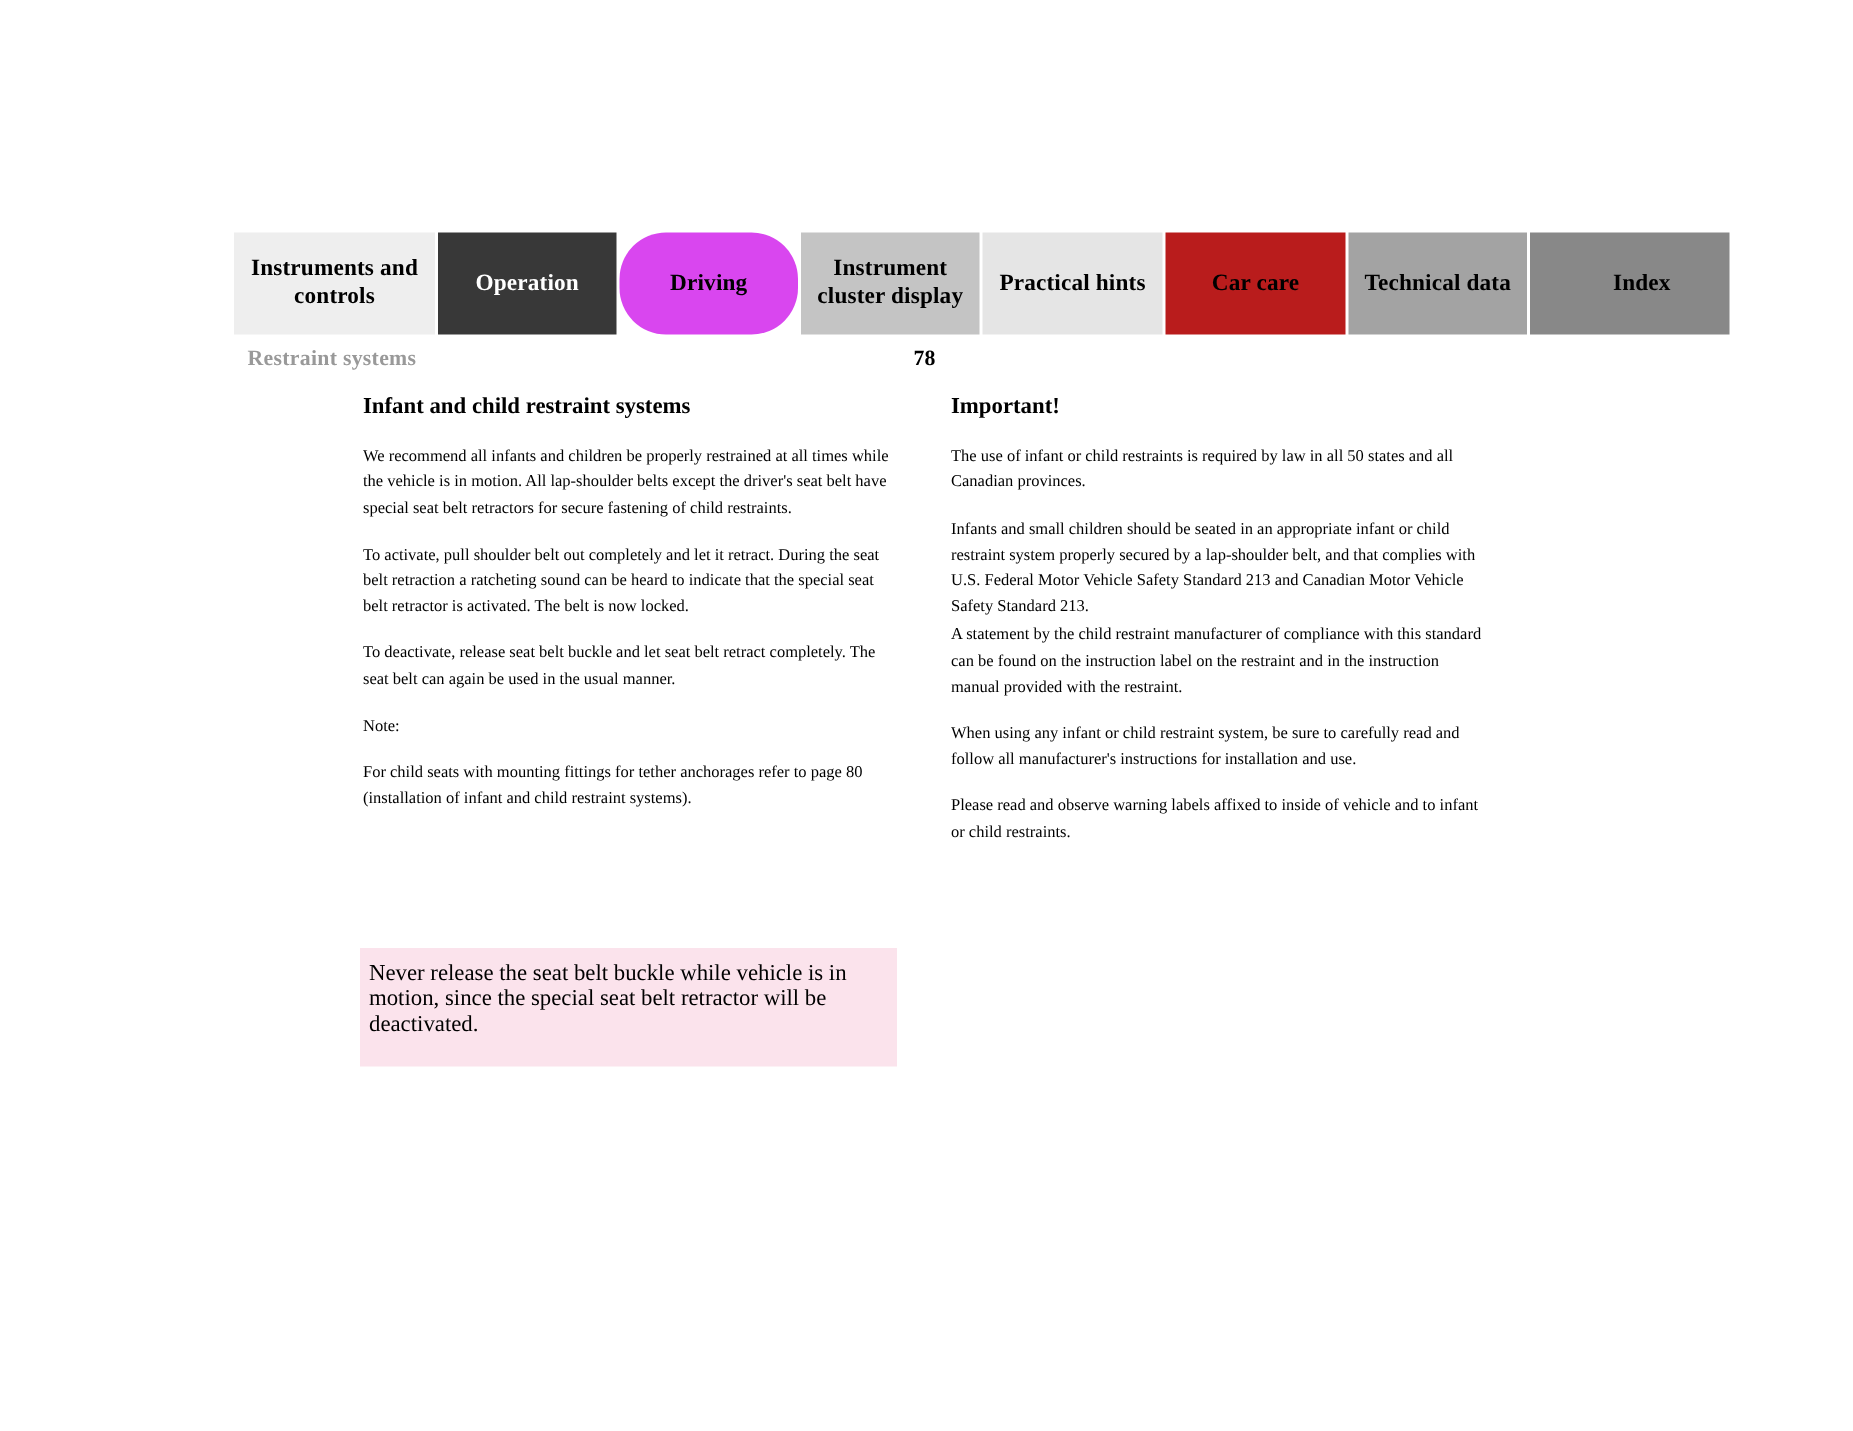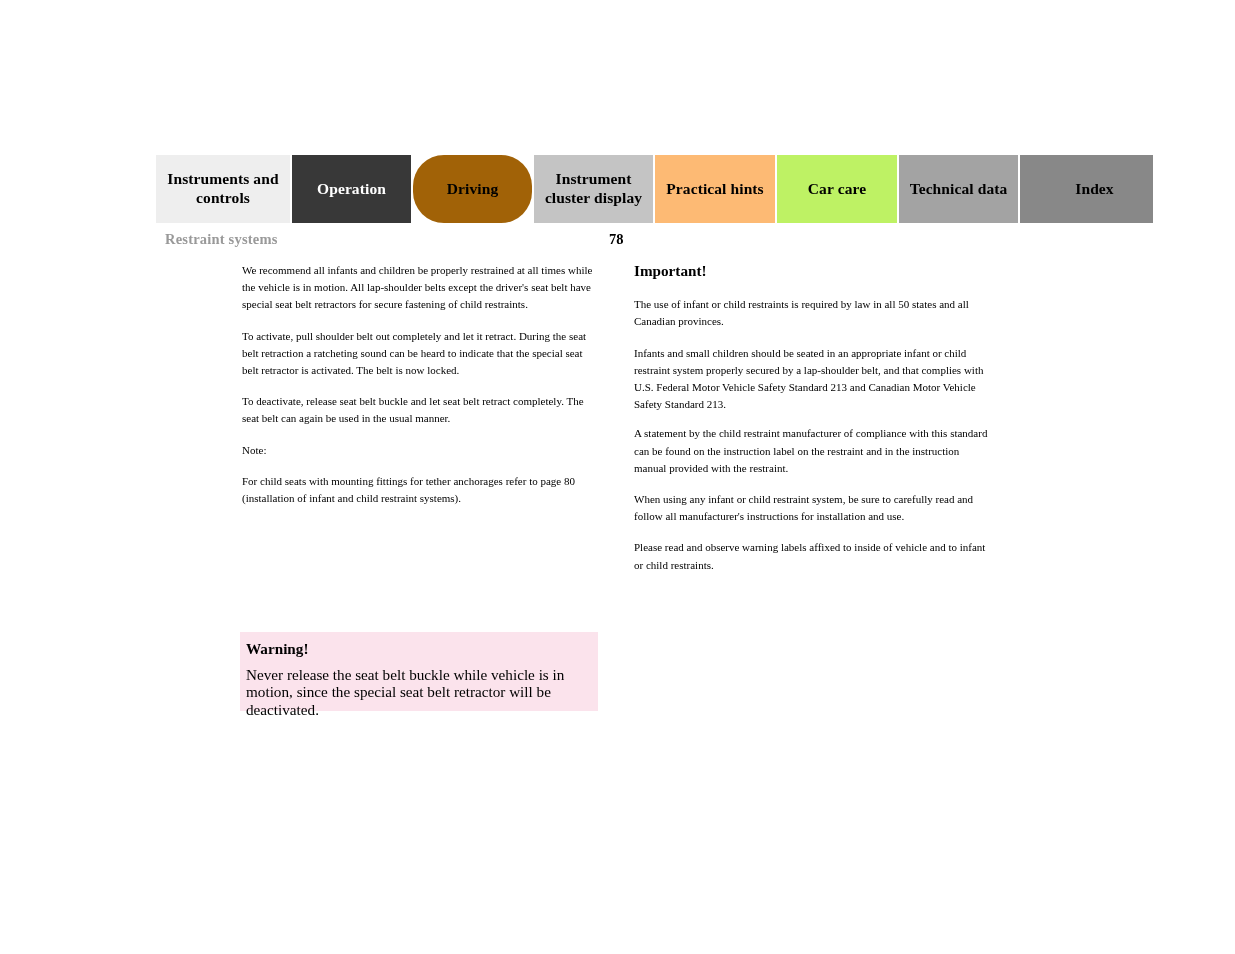--- a/index.html
+++ b/index.html
@@ -98,21 +98,21 @@
     font-size: 15.2px;
     line-height: 17.2px;
     margin: 0 0 17px 0;
   }
   p.para {
     margin: 0 0 14px 0;
     font-size: 11px;
     line-height: 17.2px;
     text-align: left;
   }
-  p.para.tight { margin-bottom: 12px; }
+  p.para.tight { margin-bottom: 2px; }
   p.para.note-label { margin-bottom: 14px; }
 
   
   #warning-box {
     position: absolute;
     left: 240px;
     top: 632px;
     width: 358px;
     height: 79px;
     background: #fbe3ec;
@@ -138,55 +138,55 @@
 
 <div id="page">
 
   <div id="tabbar">
       <div class="tab" style="background: rgb(238, 238, 238); color: rgb(0, 0, 0); width: 134px; flex: 0 0 134px; margin-left: 31px;">
         <span class="tab-label">Instruments and controls</span>
       </div>
       <div class="tab" style="background: rgb(56, 56, 56); color: rgb(255, 255, 255); width: 119px; flex: 0 0 119px;">
         <span class="tab-label">Operation</span>
       </div>
-      <div class="tab" style="background: #a16207; color: rgb(0, 0, 0); width: 119px; flex: 0 0 119px; border-radius: 31px;">
+      <div class="tab" style="background: #d946ef; color: rgb(0, 0, 0); width: 119px; flex: 0 0 119px; border-radius: 31px;">
         <span class="tab-label">Driving</span>
       </div>
       <div class="tab" style="background: rgb(196, 196, 196); color: rgb(0, 0, 0); width: 119px; flex: 0 0 119px;">
         <span class="tab-label">Instrument cluster display</span>
       </div>
-      <div class="tab" style="background: #fdba74; color: rgb(0, 0, 0); width: 120px; flex: 0 0 120px;">
+      <div class="tab" style="background: #e5e5e5; color: rgb(0, 0, 0); width: 120px; flex: 0 0 120px;">
         <span class="tab-label">Practical hints</span>
       </div>
-      <div class="tab" style="background: #bef264; color: rgb(0, 0, 0); width: 120px; flex: 0 0 120px;">
+      <div class="tab" style="background: #b91c1c; color: rgb(0, 0, 0); width: 120px; flex: 0 0 120px;">
         <span class="tab-label">Car care</span>
       </div>
       <div class="tab" style="background: #a3a3a3; color: rgb(0, 0, 0); width: 119px; flex: 0 0 119px;">
         <span class="tab-label">Technical data</span>
       </div>
       <div class="tab" style="background: rgb(136, 136, 136); color: rgb(0, 0, 0); width: 133px; flex: 0 0 133px;">
         <span class="tab-label">Index</span>
       </div>
     </div>
 
   <div id="runhead">
     <div id="runhead-title">Restraint systems</div>
     <div id="runhead-pageno">78</div>
   </div>
 
   <div id="col-left" class="column">
+    <div class="sec-heading">Infant and child restraint systems</div>
     <p class="para">We recommend all infants and children be properly restrained at all times while the vehicle is in motion. All lap-shoulder belts except the driver's seat belt have special seat belt retractors for secure fastening of child restraints.</p>
     <p class="para">To activate, pull shoulder belt out completely and let it retract. During the seat belt retraction a ratcheting sound can be heard to indicate that the special seat belt retractor is activated. The belt is now locked.</p>
     <p class="para">To deactivate, release seat belt buckle and let seat belt retract completely. The seat belt can again be used in the usual manner.</p>
     <p class="para note-label">Note:</p>
     <p class="para">For child seats with mounting fittings for tether anchorages refer to page 80 (installation of infant and child restraint systems).</p>
   </div>
 
   <div id="warning-box" style="background: rgb(251, 227, 236);">
-    <div id="warning-title">Warning!</div>
     <div id="warning-text">Never release the seat belt buckle while vehicle is in motion, since the special seat belt retractor will be deactivated.</div>
   </div>
 
   <div id="col-right" class="column">
     <div class="sec-heading">Important!</div>
     <p class="para">The use of infant or child restraints is required by law in all 50 states and all Canadian provinces.</p>
     <p class="para tight">Infants and small children should be seated in an appropriate infant or child restraint system properly secured by a lap-shoulder belt, and that complies with U.S. Federal Motor Vehicle Safety Standard 213 and Canadian Motor Vehicle Safety Standard 213.</p>
     <p class="para">A statement by the child restraint manufacturer of compliance with this standard can be found on the instruction label on the restraint and in the instruction manual provided with the restraint.</p>
     <p class="para">When using any infant or child restraint system, be sure to carefully read and follow all manufacturer's instructions for installation and use.</p>
     <p class="para">Please read and observe warning labels affixed to inside of vehicle and to infant or child restraints.</p>

